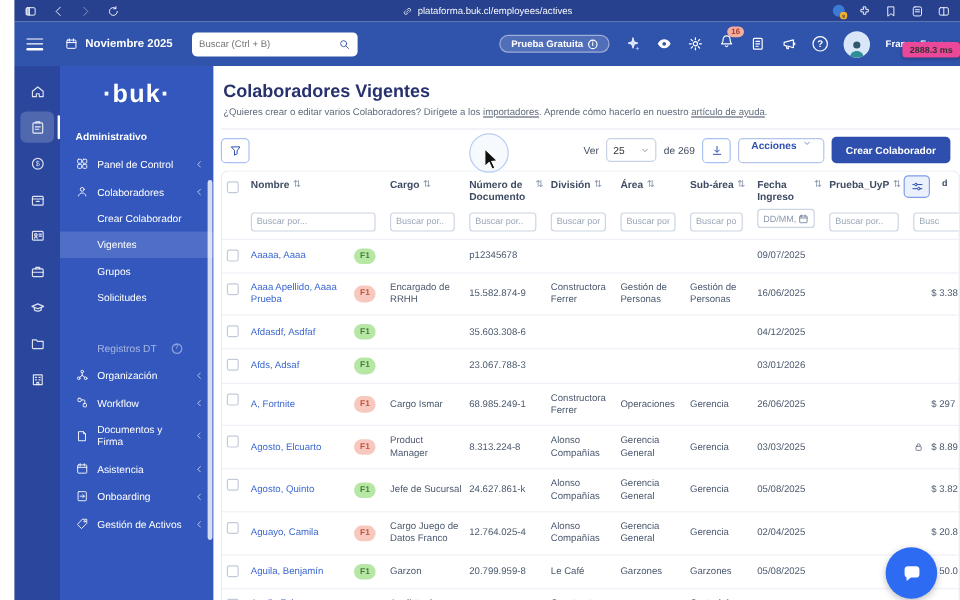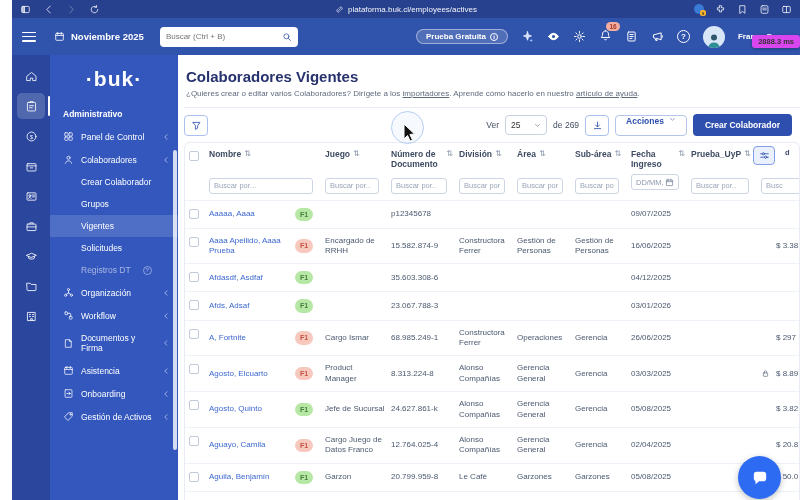--- a/index.html
+++ b/index.html
@@ -34,41 +34,41 @@
   .hright{margin-left:auto;display:flex;align-items:center;gap:13px;}
   .trial-pill{display:flex;align-items:center;gap:4px;background:rgba(255,255,255,.16);border:1px solid rgba(255,255,255,.45);border-radius:9px;padding:2px 9px;font-size:8px;font-weight:bold;}
   .info-dot{width:8px;height:8px;border:1px solid #fff;border-radius:50%;font-size:6px;display:flex;align-items:center;justify-content:center;}
   .hic{width:13px;height:13px;color:#fff;}
   .bell-wrap{position:relative;}
   .nbadge{position:absolute;top:-6px;left:7px;background:#f5ad9f;color:#a63a2a;font-size:6.5px;font-weight:bold;border-radius:7px;padding:1px 3.5px;}
   .qmark{width:13px;height:13px;border:1.2px solid #fff;border-radius:50%;font-size:8px;font-weight:bold;display:flex;align-items:center;justify-content:center;}
   .avatar{width:22px;height:22px;border-radius:50%;background:#d8e6f8;overflow:hidden;display:flex;align-items:flex-end;justify-content:center;}
   .avatar svg{width:16px;height:16px;}
   .uname{font-size:8px;font-weight:bold;}
-  .latency-tip{position:absolute;top:17px;right:0;background:#d946ef;color:#333;font-size:7.5px;font-weight:bold;padding:2px 6px;border-radius:3px;box-shadow:0 1px 3px rgba(0,0,0,.3);z-index:50;}
+  .latency-tip{position:absolute;top:17px;right:0;background:#ec4899;color:#333;font-size:7.5px;font-weight:bold;padding:2px 6px;border-radius:3px;box-shadow:0 1px 3px rgba(0,0,0,.3);z-index:50;}
 
   
   .body{display:flex;height:445px;}
 
   .rail{width:38px;background:#2a479d;display:flex;flex-direction:column;align-items:center;padding-top:8px;gap:4px;flex-shrink:0;}
   .ritem{width:28px;height:26px;border-radius:5px;display:flex;align-items:center;justify-content:center;color:rgba(255,255,255,.85);position:relative;}
   .ritem svg{width:13px;height:13px;}
   .ritem.active{background:rgba(255,255,255,.18);}
   .ritem.active::after{content:"";position:absolute;right:-5px;top:3px;width:2.5px;height:20px;background:#fff;border-radius:2px;}
 
   .sidebar{width:128px;background:#3357bd;color:#fff;flex-shrink:0;position:relative;overflow:hidden;}
   .logo{font-size:21px;font-weight:bold;text-align:center;margin-top:12px;letter-spacing:1px;}
   .side-scroll{position:absolute;right:1px;top:95px;width:4px;height:300px;background:rgba(255,255,255,.8);border-radius:2px;}
   .section-label{font-size:8.5px;font-weight:bold;margin:18px 4px 6px 13px;}
   .nav-item{display:flex;align-items:center;gap:7px;padding:6px 8px 6px 13px;font-size:8.5px;cursor:pointer;}
   .nav-item .nic{width:11px;height:11px;flex-shrink:0;color:rgba(255,255,255,.9);}
   .nav-item .chev{margin-left:auto;width:8px;height:8px;opacity:.9;}
   .sub-item{padding:6px 8px 6px 31px;font-size:8.5px;cursor:pointer;display:flex;align-items:center;gap:6px;}
   .sub-item.active{background:rgba(255,255,255,.14);}
-  .sub-item.dimmed{opacity:.55;}
+  .sub-item.dimmed{opacity:.55;margin-top:20px;}
   .help-dot{width:9px;height:9px;border:1px solid rgba(255,255,255,.8);border-radius:50%;font-size:6px;display:flex;align-items:center;justify-content:center;margin-left:6px;}
 
   
   .content{flex:1;background:#fff;overflow:hidden;padding:0 0 0 6px;position:relative;}
   .page-title{color:#26316e;font-size:15px;font-weight:bold;margin:13px 0 4px 2px;}
   .page-sub{font-size:8px;color:#5f6b7d;margin-left:2px;}
   .page-sub a{color:#5f6b7d;text-decoration:underline;cursor:pointer;}
   .head-divider{border-bottom:1px solid #e8ecf4;margin:9px 0 0 0;}
 
   .toolbar{display:flex;align-items:center;height:34px;padding-right:8px;gap:6px;}
@@ -352,26 +352,26 @@
               <svg viewBox="0 0 16 16">
                 <path d="M10 3.5 5.5 8 10 12.5"></path>
               </svg>
             </span>
   </div>
 
   <div class="sub-item">
     <span class="slabel">Crear Colaborador</span>
   </div>
 
+  <div class="sub-item active">
+    <span class="slabel">Vigentes</span>
+  </div>
+
   <div class="sub-item">
     <span class="slabel">Grupos</span>
-  </div>
-
-  <div class="sub-item active">
-    <span class="slabel">Vigentes</span>
   </div>
 
   <div class="sub-item">
     <span class="slabel">Solicitudes</span>
   </div>
 
   <div class="sub-item dimmed">
     <span class="slabel">Registros DT</span>
   <span class="help-dot">?</span>
           </div>
@@ -529,21 +529,21 @@
 
         <div class="grid thead">
           <div class="cell c-check">
               <span class="checkbox"></span>
             </div>
           <div class="cell span2">
               <span>Nombre</span>
               <span class="sort">⇅</span>
             </div>
           <div class="cell">
-              <span>Juego</span>
+              <span>Cargo</span>
               <span class="sort">⇅</span>
             </div>
           <div class="cell">
               <span>Número de Documento</span>
               <span class="sort">⇅</span>
             </div>
           <div class="cell">
               <span>División</span>
               <span class="sort">⇅</span>
             </div>

